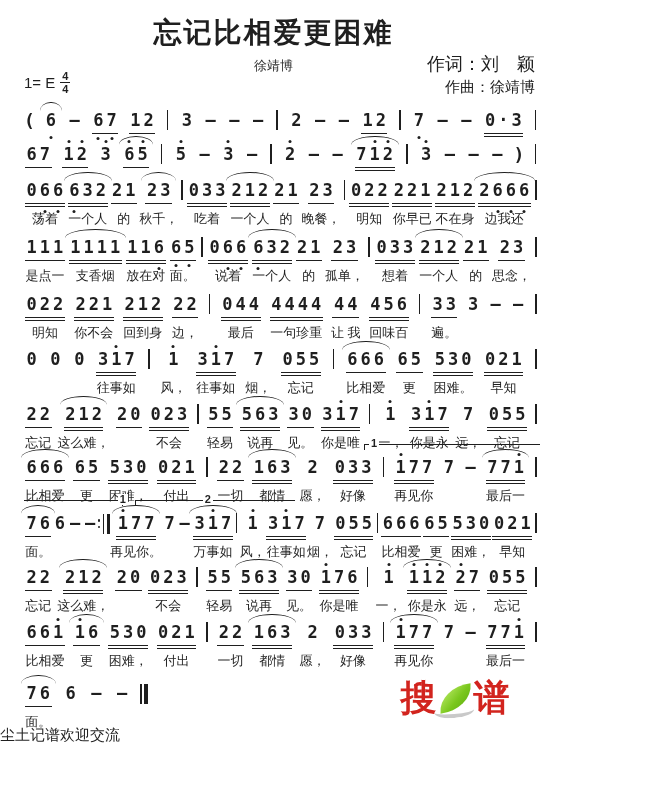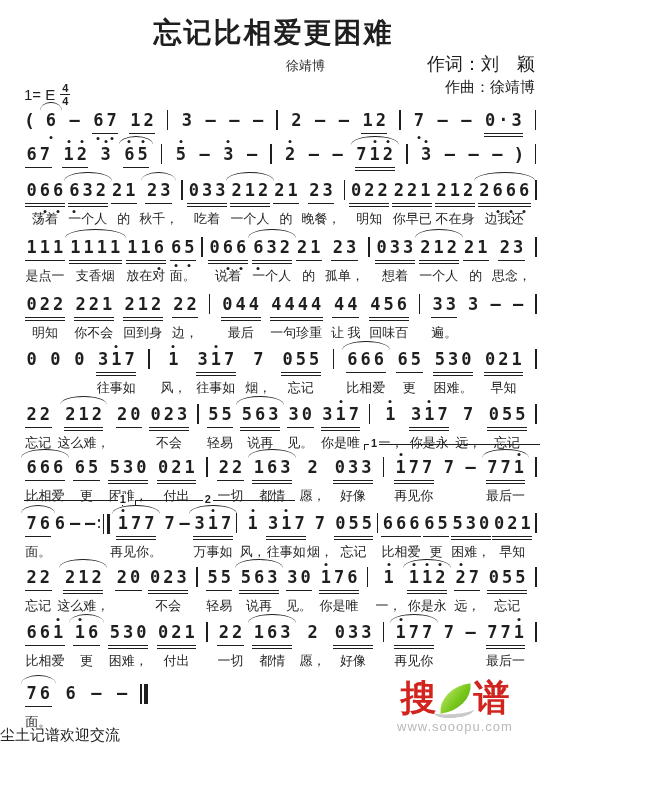--- a/index.html
+++ b/index.html
@@ -3,24 +3,24 @@
 <meta charset="utf-8">
 <style>
   html,body{margin:0;padding:0;background:#fff;}
   #page{position:relative;width:547px;height:785px;background:#fff;overflow:hidden;
         font-family:"Liberation Sans",sans-serif;color:#1f1f1f;}
 
   
   .title{position:absolute;top:14px;left:0;width:100%;text-align:center;
          font-size:28px;font-weight:bold;letter-spacing:2px;}
   .subtitle{position:absolute;top:57px;left:0;width:100%;text-align:center;
-            font-size:13px;color:#2a2a2a;padding-left:32px;}
+            font-size:13px;color:#2a2a2a;}
   .credit1{position:absolute;top:52px;right:12px;font-size:18px;}
   .credit2{position:absolute;top:78px;right:12px;font-size:15px;margin-left:34px;}
-  .keysig{position:absolute;top:70px;left:24px;font-size:15px;display:flex;align-items:center;margin-top:12px;}
+  .keysig{position:absolute;top:70px;left:24px;font-size:15px;display:flex;align-items:center;}
   .frac{display:inline-flex;flex-direction:column;align-items:center;margin-left:5px;
         font-size:11px;font-weight:bold;line-height:1.1;}
   .frac .num{border-bottom:1px solid #1f1f1f;padding:0 2px;}
   .frac .den{padding:0 2px;}
 
   
   #score{position:absolute;left:24px;right:8px;top:0;height:785px;}
   .system{position:absolute;left:0;right:0;}
   .system.short{right:76%;}
   .cells{display:flex;justify-content:space-between;align-items:flex-end;}
@@ -1723,15 +1723,14 @@
     </div>
 
   <div class="footnote">尘土记谱欢迎交流</div>
 
   <div class="logo">
     <div class="logo-row">
       <span class="logo-ch" style="color: rgb(210, 36, 30);">搜</span>
       <span class="leaf"></span>
       <span class="logo-ch" style="color: rgb(210, 36, 30);">谱</span>
     </div>
-    <div class="logo-url" style="color: rgb(185, 185, 185);">www.sooopu.com</div>
   </div>
 </div>
 
 </body></html>

